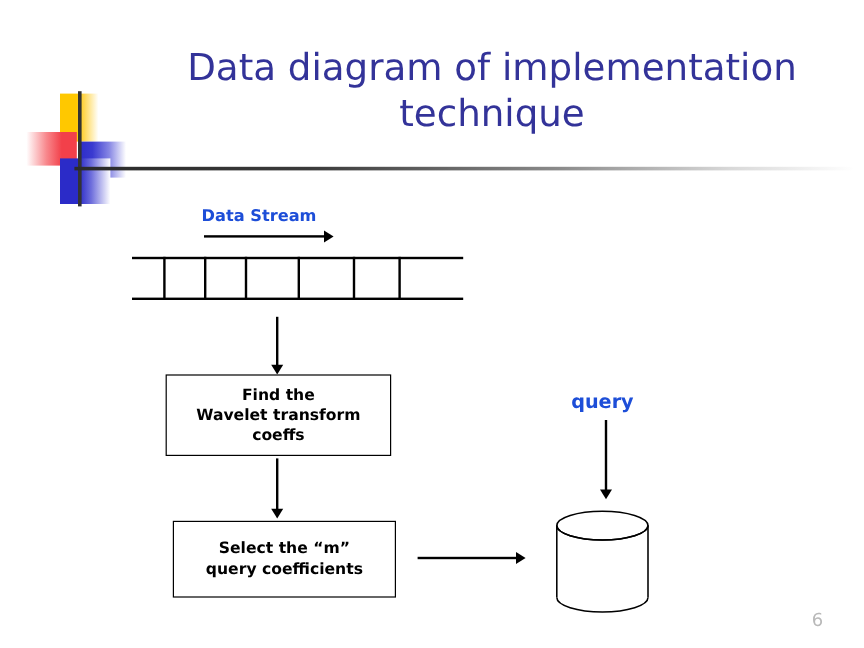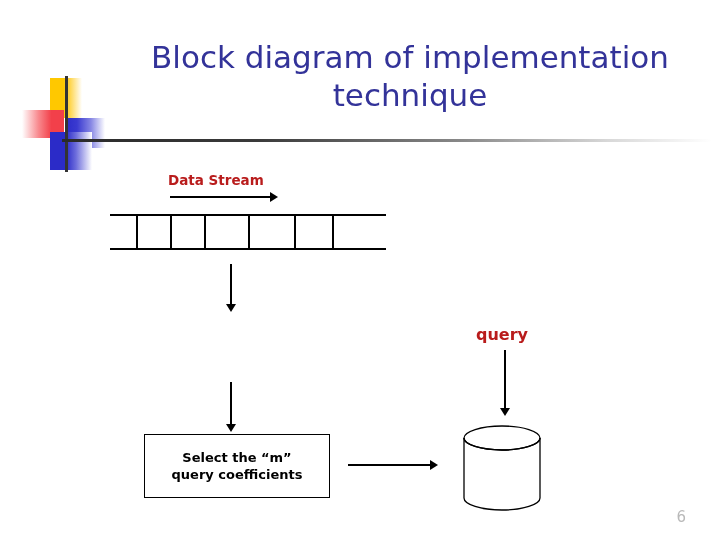--- a/index.html
+++ b/index.html
@@ -93,21 +93,21 @@
     top: 139px;
     width: 650px;
     height: 3px;
     background: linear-gradient(to right, #2a2a2a 0%, #3a3a3a 30%, #8a8a8a 62%, #d8d8d8 84%, #ffffff 100%);
   }
 
   
   .dg-label {
     position: absolute;
     font-weight: bold;
-    color: #b91c1c;
+    color: #1d4ed8;
     font-size: 13px;
     white-space: nowrap;
     font-family: "DejaVu Sans", "Liberation Sans", sans-serif;
   }
 
   #lbl-data-stream {
     left: 168px;
     top: 172px;
     font-size: 13.5px;
   }
@@ -269,21 +269,21 @@
 <div id="slide">
 
   <div id="logo">
     <div class="logo-sq" id="logo-yellow"></div>
     <div class="logo-sq" id="logo-red"></div>
     <div class="logo-sq" id="logo-blue2"></div>
     <div class="logo-sq" id="logo-blue"></div>
     <div id="logo-vline"></div>
   </div>
 
-  <div id="title">Block diagram of implementation technique</div>
+  <div id="title">Data diagram of implementation technique</div>
 
   <div id="rule"></div>
 
   <div class="dg-label" id="lbl-data-stream">Data Stream</div>
 
   <div class="arrow-h" id="arr-datastream">
     <div class="shaft"></div>
     <div class="head"></div>
   </div>
 
@@ -296,20 +296,23 @@
     <div class="divider" style="left:138px"></div>
     <div class="divider" style="left:184px"></div>
     <div class="divider" style="left:222px"></div>
   </div>
 
   <div class="arrow-v" id="arr-tape-to-box">
     <div class="shaft"></div>
     <div class="head"></div>
   </div>
 
+  <div class="proc-box" id="box-wavelet">
+    <span><span>Find the</span><br><span>Wavelet transform</span><br><span>coeffs</span></span>
+  </div>
 
   <div class="arrow-v" id="arr-box-to-box">
     <div class="shaft"></div>
     <div class="head"></div>
   </div>
 
   <div class="proc-box" id="box-select">
     <span><span>Select the “m”</span><br><span>query coefficients</span></span>
   </div>
 

